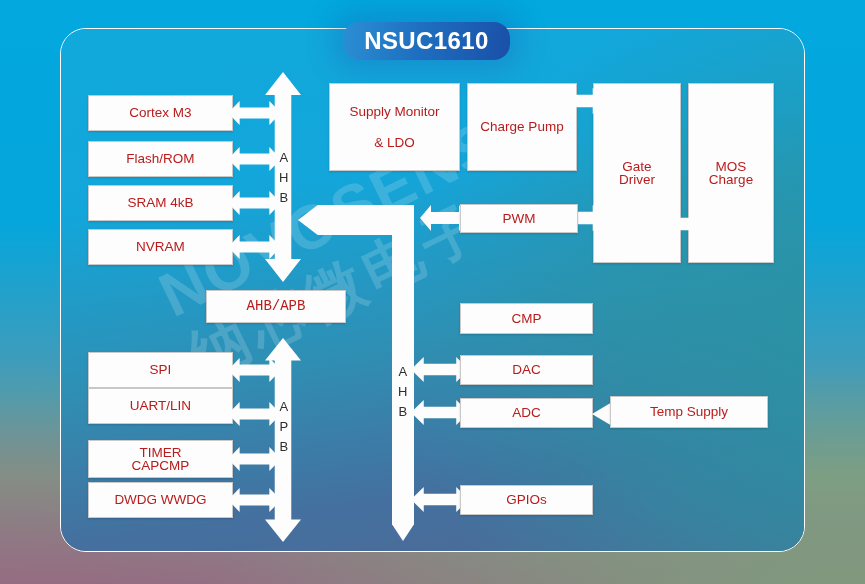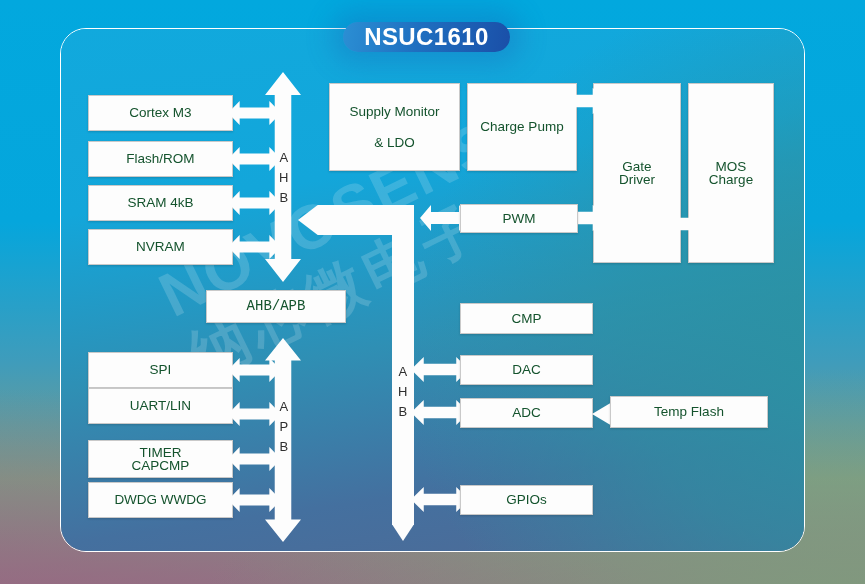--- a/index.html
+++ b/index.html
@@ -31,32 +31,32 @@
 
   
   #wm{position:absolute;left:130px;top:120px;width:480px;height:300px;
       transform:rotate(-26deg);opacity:.16;pointer-events:none;
       color:#ffffff;font-weight:700;line-height:1.06;}
   #wm .wm1{font-size:62px;letter-spacing:2px;}
   #wm .wm2{font-size:58px;letter-spacing:6px;margin-top:4px;}
 
   
   #title-chip{
-    position:absolute;left:343px;top:22px;width:167px;height:30px;
+    position:absolute;left:343px;top:22px;width:167px;height:38px;
     border-radius:16px;
     background:linear-gradient(100deg,#2b8fd4 0%,#1f6fc0 45%,#1a4fa8 100%);
     box-shadow:0 0 26px 12px rgba(28,95,180,.30);
     display:flex;align-items:center;justify-content:center;
     color:#fff;font-size:24px;font-weight:700;letter-spacing:.4px;
   }
 
   
   .blk{position:absolute;background:#fdfdfd;border:1px solid #c9c9c9;
     box-sizing:border-box;display:flex;align-items:center;justify-content:center;
-    color:#14532d;font-size:13.5px;text-align:center;line-height:1.02;
+    color:#b91c1c;font-size:13.5px;text-align:center;line-height:1.02;
     box-shadow:0 1px 2px rgba(0,0,0,.16);}
   .blk.two{line-height:1.0;}
 
   
   .ar{position:absolute;background:#fdfdfd;
       filter:drop-shadow(0.6px 0.6px 0.9px rgba(0,0,0,.30));}
   
   .ar.h2{clip-path:polygon(0% 50%,22% 0%,22% 27%,78% 27%,78% 0%,100% 50%,78% 100%,78% 73%,22% 73%,22% 100%);}
   
   .ar.hr{clip-path:polygon(0% 26%,58% 26%,58% 0%,100% 50%,58% 100%,58% 74%,0% 74%);}
@@ -171,16 +171,16 @@
 
 <div class="blk" style="left:460px;top:303px;width:133px;height:31px;">CMP</div>
 
 <div class="ar h2" style="left:411px;top:357px;width:58px;height:25px;"></div>
 <div class="blk" style="left:460px;top:355px;width:133px;height:30px;">DAC</div>
 
 <div class="ar h2" style="left:411px;top:400px;width:58px;height:25px;"></div>
 <div class="blk" style="left:460px;top:398px;width:133px;height:30px;">ADC</div>
 
 <div class="ar hl" style="left:592px;top:402px;width:48px;height:24px;"></div>
-<div class="blk" style="left:610px;top:396px;width:158px;height:32px;">Temp Flash</div>
+<div class="blk" style="left:610px;top:396px;width:158px;height:32px;">Temp Supply</div>
 
 <div class="ar h2" style="left:411px;top:487px;width:58px;height:25px;"></div>
 <div class="blk" style="left:460px;top:485px;width:133px;height:30px;">GPIOs</div>
 
 </body></html>

